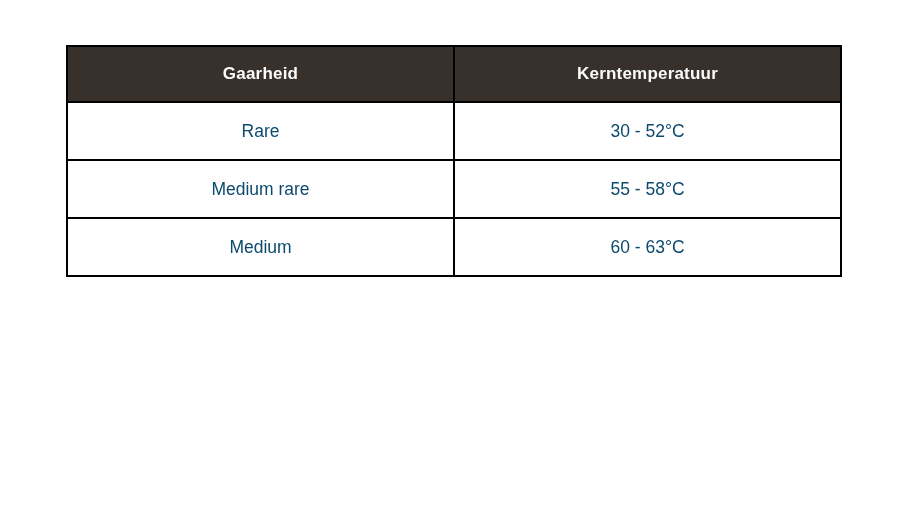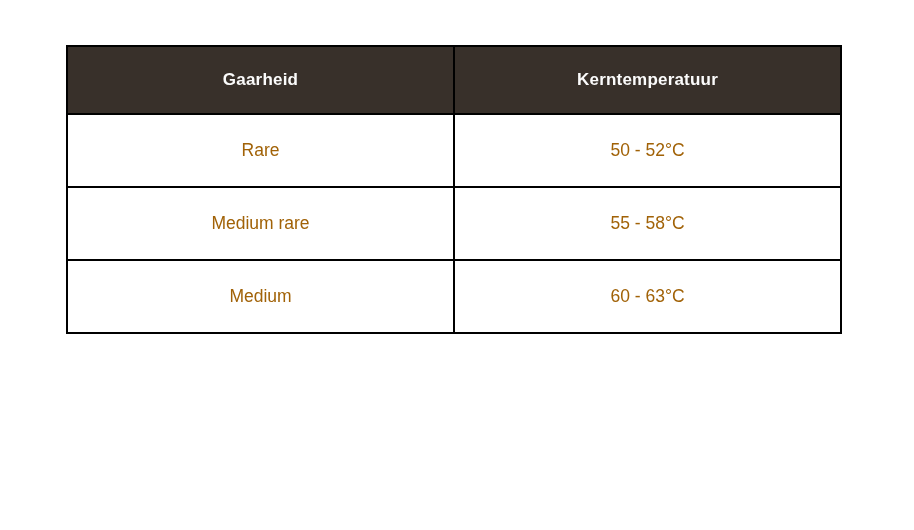--- a/index.html
+++ b/index.html
@@ -31,46 +31,46 @@
     width: 50%;
     text-align: center;
     vertical-align: middle;
     box-sizing: border-box;
   }
   table.doneness-table th {
     background: #38302a;
     color: #fbfbfb;
     font-weight: bold;
     font-size: 17px;
-    height: 68px;
+    height: 56px;
     letter-spacing: 0.2px;
   }
   table.doneness-table td {
     background: #ffffff;
-    color: #a16207;
+    color: #0c4a6e;
     font-weight: normal;
     font-size: 17.5px;
-    height: 73px;
+    height: 58px;
   }
 </style>
 </head>
 <body>
 
 <div class="page">
   <table class="doneness-table">
     <thead>
       <tr>
         <th>Gaarheid</th>
         <th>Kerntemperatuur</th>
       </tr>
     </thead>
     <tbody>
       <tr>
         <td>Rare</td>
-        <td>50 - 52°C</td>
+        <td>30 - 52°C</td>
       </tr>
       <tr>
         <td>Medium rare</td>
         <td>55 - 58°C</td>
       </tr>
       <tr>
         <td>Medium</td>
         <td>60 - 63°C</td>
       </tr>
     </tbody>

